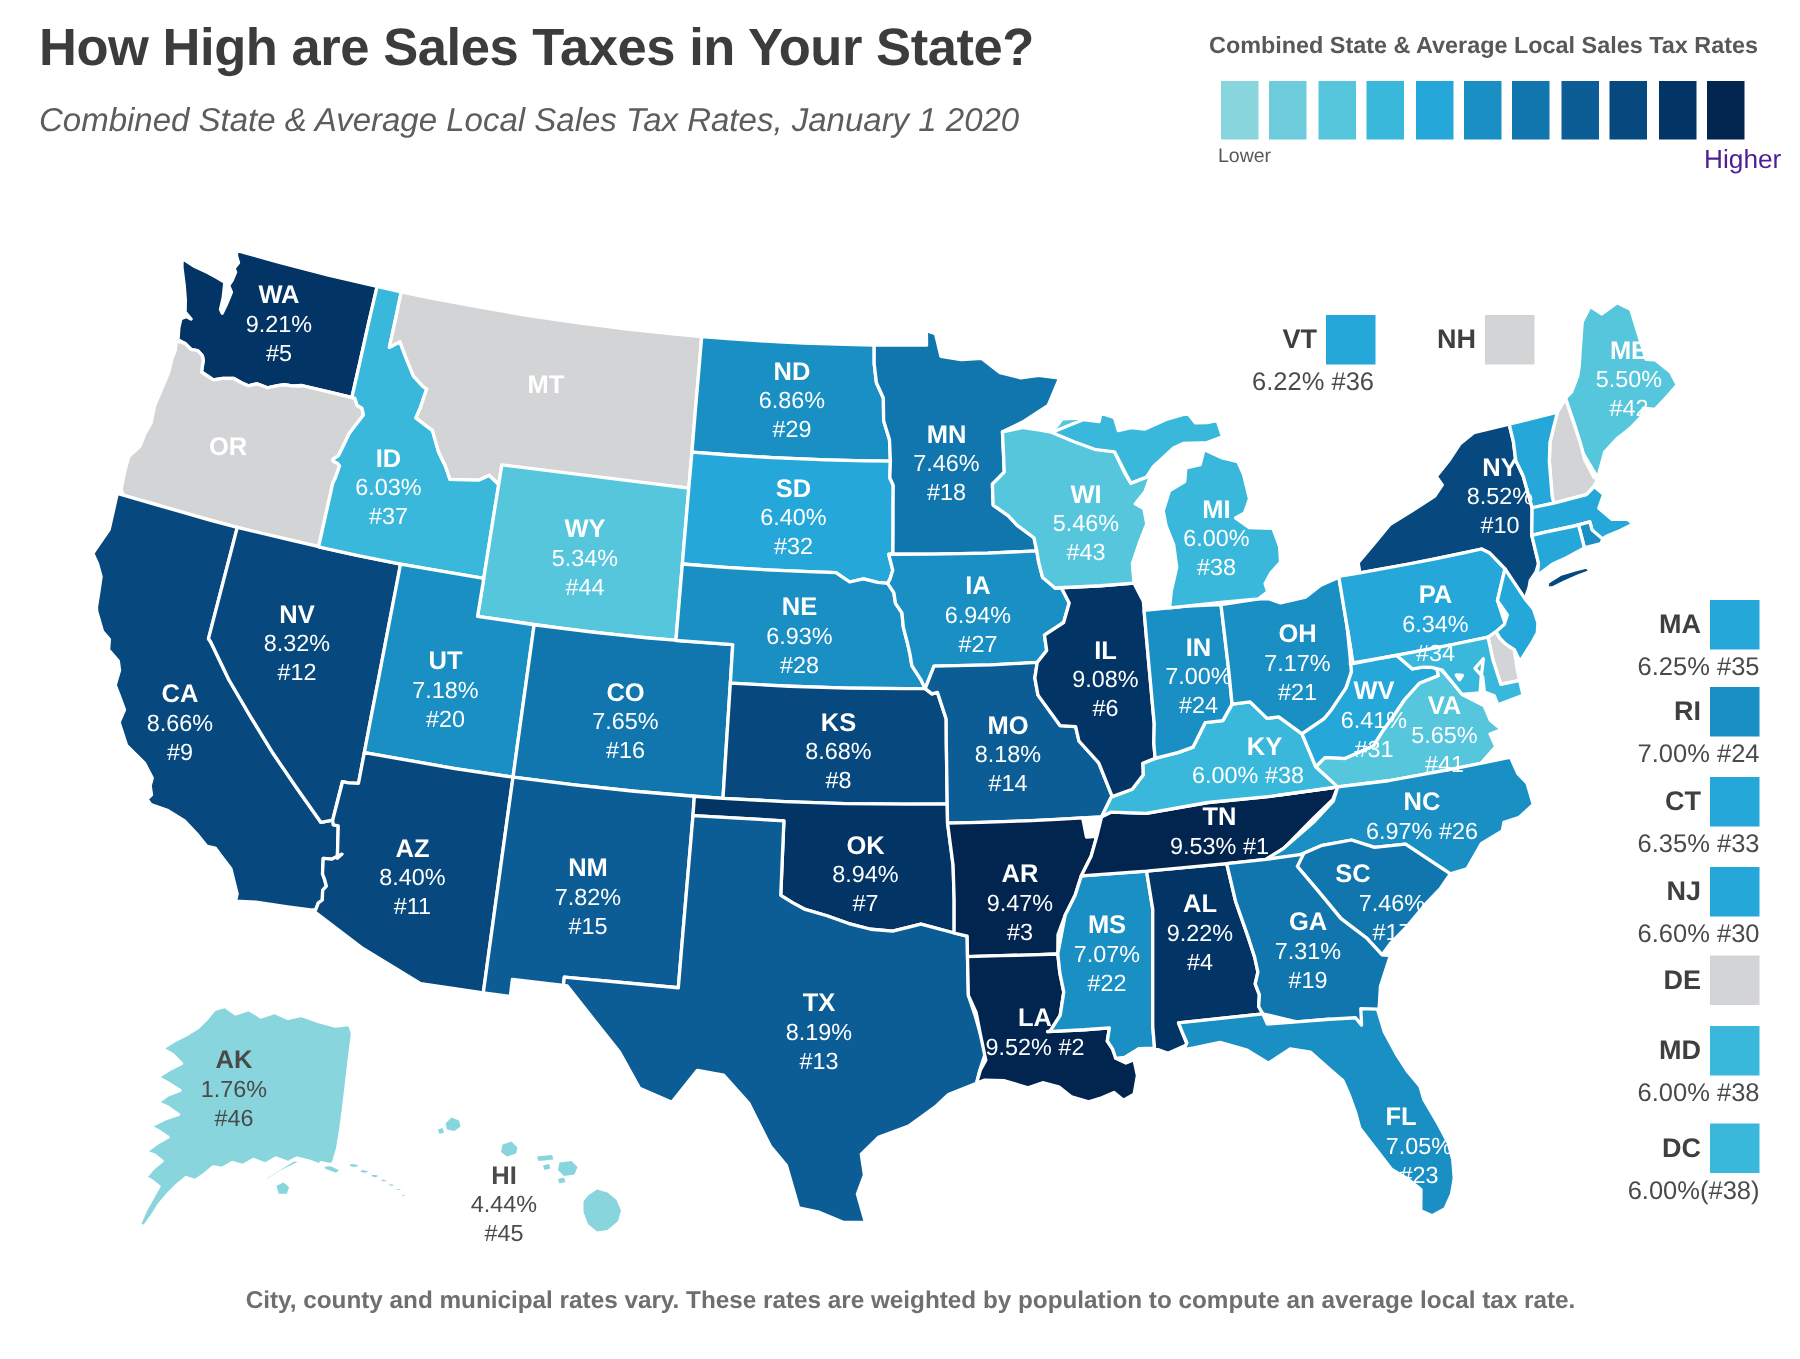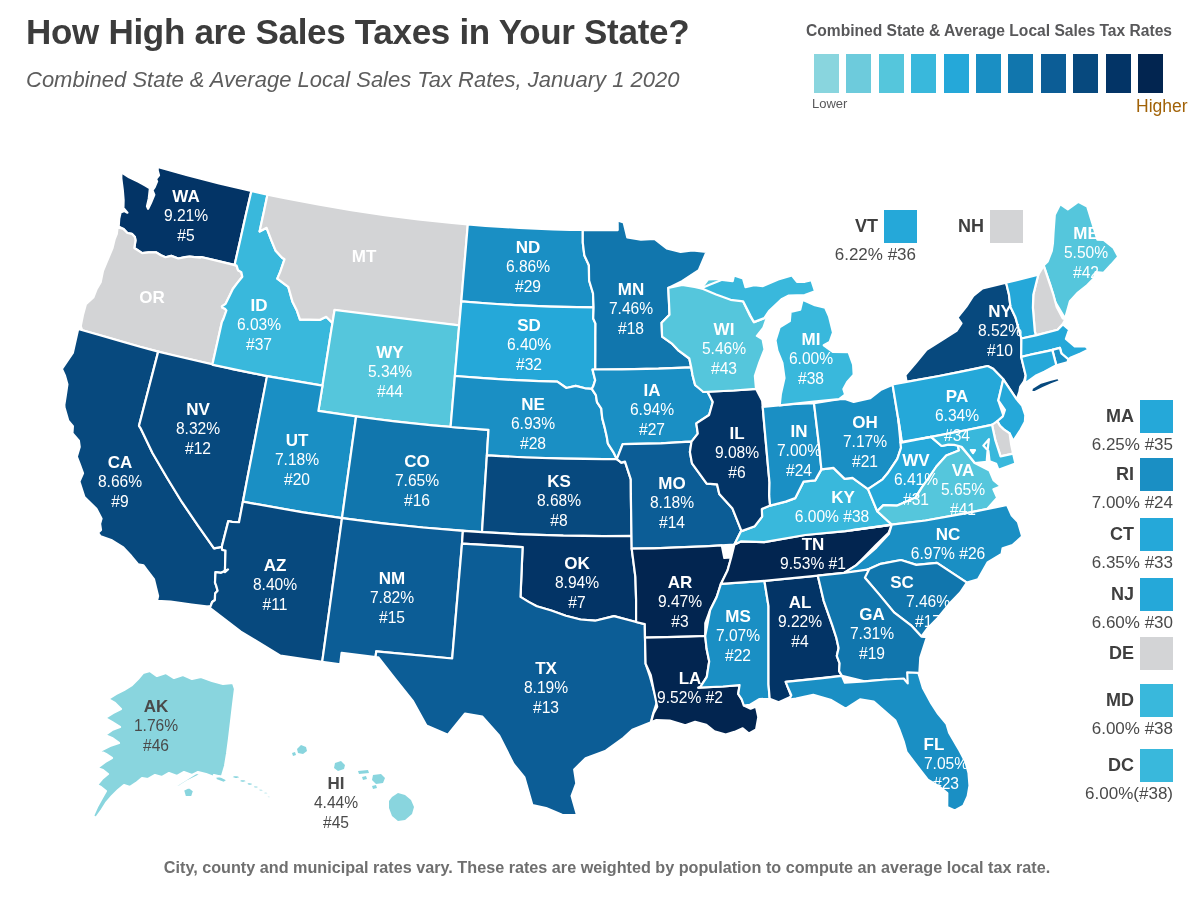--- a/index.html
+++ b/index.html
@@ -5,21 +5,21 @@
   html,body{margin:0;padding:0;}
   body{width:1200px;height:906px;background:#fff;
        font-family:"Liberation Sans",sans-serif;overflow:hidden;}
   #root{position:relative;width:1200px;height:906px;}
   .title{position:absolute;left:26px;top:12px;font-size:35px;font-weight:bold;color:#3c3c3c;letter-spacing:-0.3px;}
   .subtitle{position:absolute;left:26px;top:67px;font-size:22px;font-style:italic;color:#5d5d5d;}
   .legend-title{position:absolute;left:806px;top:22px;font-size:15.6px;font-weight:bold;color:#58585a;white-space:nowrap;text-align:center;}
   .legend-bar{position:absolute;left:814px;top:54px;display:flex;gap:7.4px;}
   .legend-swatch{width:25px;height:39px;}
   .legend-lower{position:absolute;left:812px;top:96px;font-size:13px;color:#58585a;}
-  .legend-higher{position:absolute;left:1136px;top:96px;font-size:17.5px;color:#a16207;}
+  .legend-higher{position:absolute;left:1136px;top:96px;font-size:17.5px;color:#4c1d95;}
   .footnote{position:absolute;left:7px;width:1200px;top:858px;text-align:center;font-size:16.2px;font-weight:bold;color:#6f6f6f;}
   svg.map{position:absolute;left:0;top:0;}
   .stpath{stroke:#fff;stroke-width:2.2;stroke-linejoin:round;stroke-linecap:round;}
   text{font-family:"Liberation Sans",sans-serif;-webkit-font-smoothing:antialiased;}
   .ab{font-weight:bold;font-size:17px;fill:#fff;text-anchor:middle;}
   .rt{font-size:15.6px;fill:#fff;text-anchor:middle;}
   .abd{font-weight:bold;font-size:17px;fill:#4a4a4a;text-anchor:middle;}
   .rtd{font-size:15.6px;fill:#4a4a4a;text-anchor:middle;}
   .sab{font-weight:bold;font-size:18px;fill:#3f3f3f;text-anchor:end;}
   .srt{font-size:17px;fill:#4a4a4a;text-anchor:end;}

